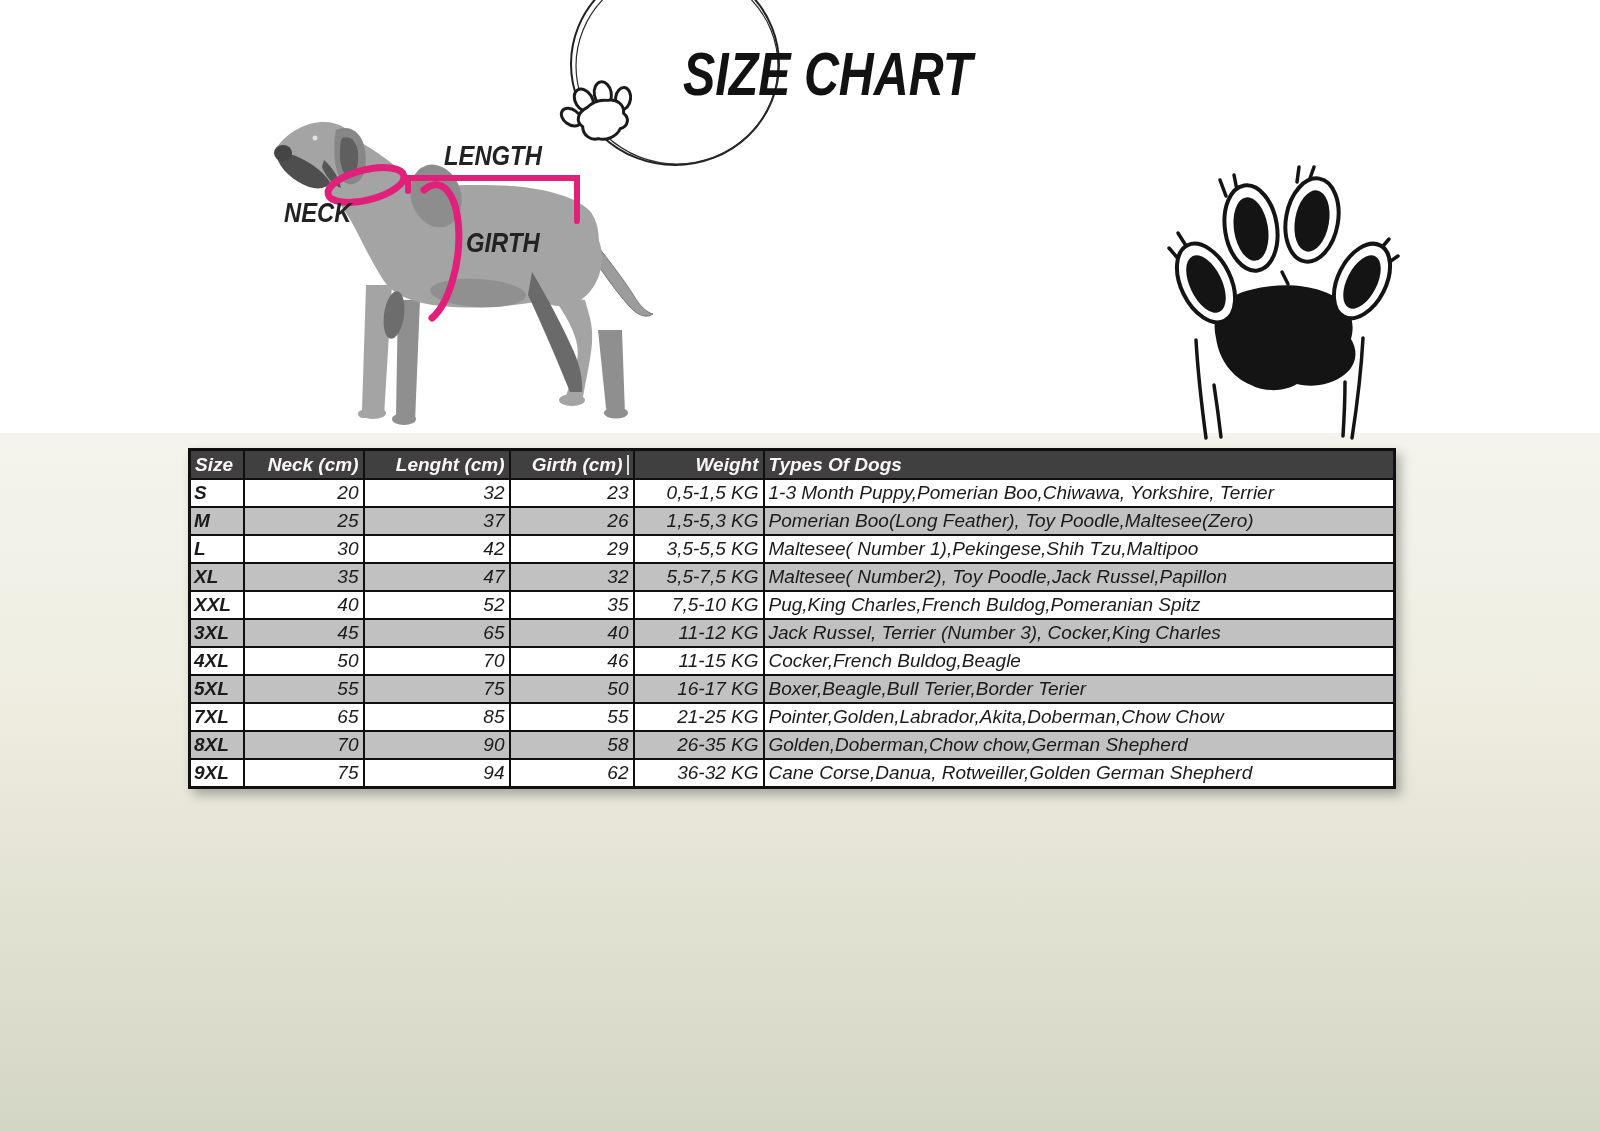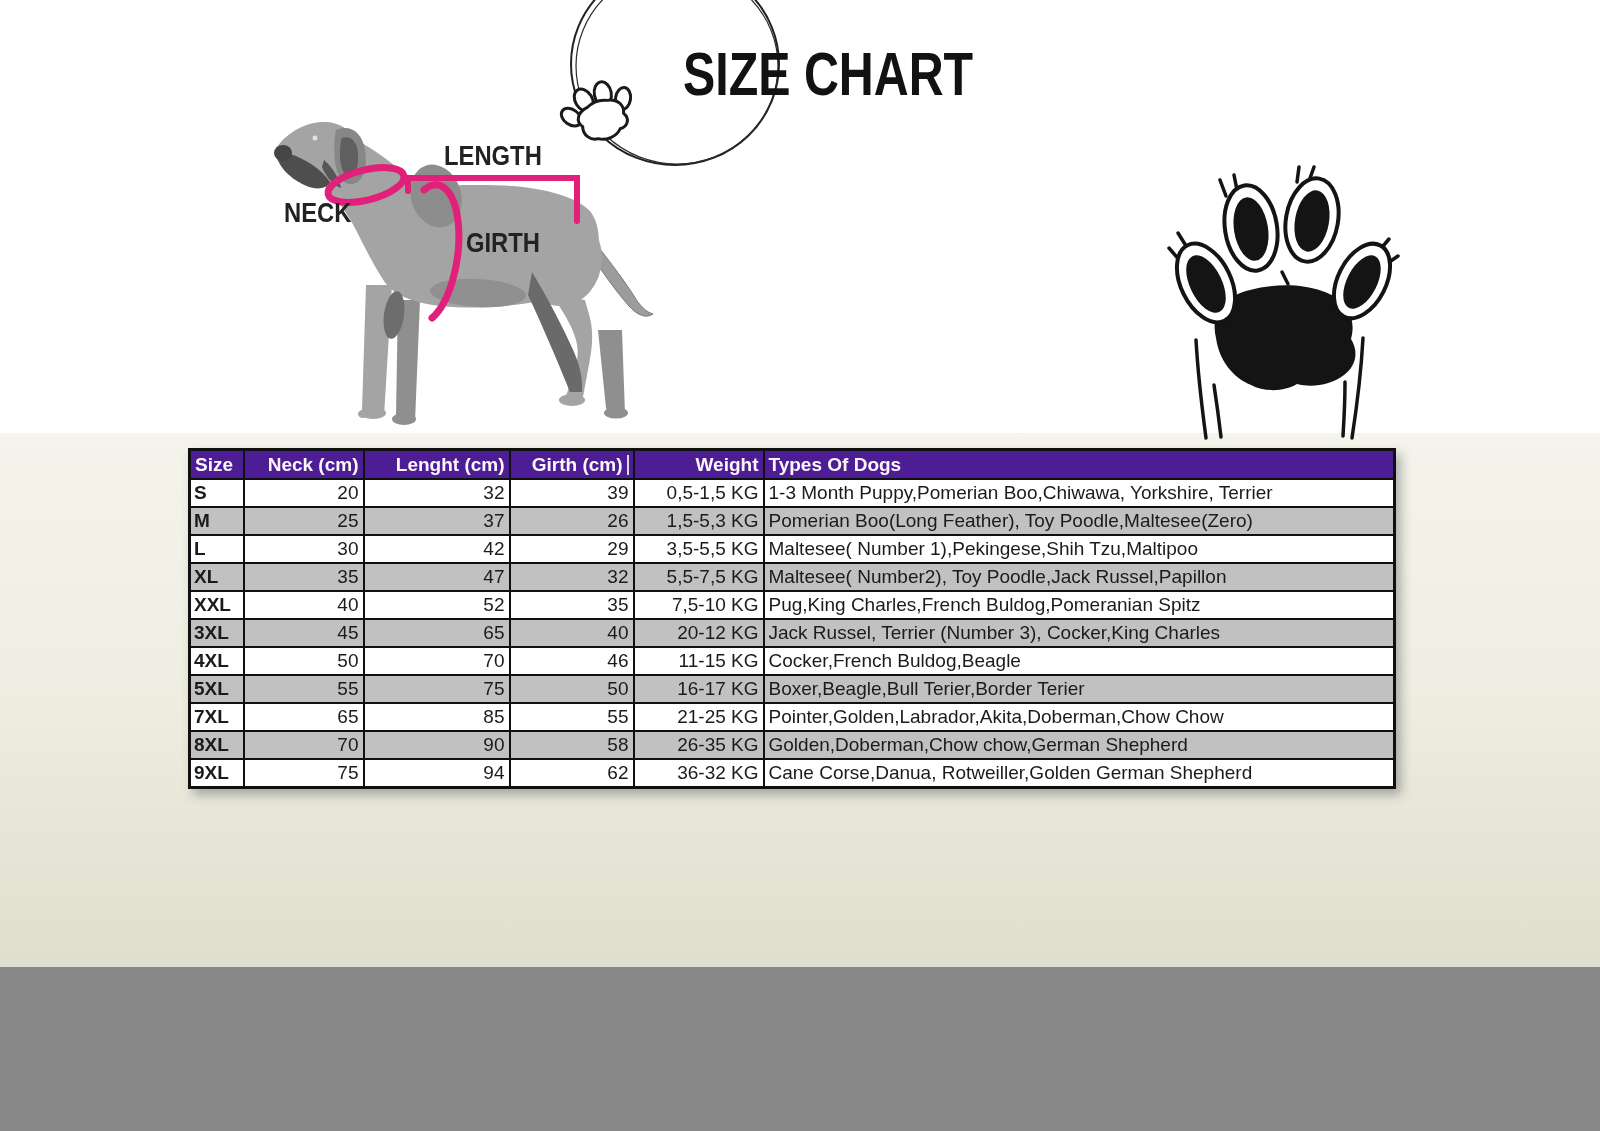--- a/index.html
+++ b/index.html
@@ -1,17 +1,17 @@
 <!DOCTYPE html>
 <html><head>
 <meta charset="utf-8">
 <style>
   html,body{margin:0;padding:0;}
   body{font-family:"Liberation Sans",sans-serif;background:#888;}
-  .canvas{position:relative;width:1600px;height:967px;background:#ffffff;overflow:hidden;}
+  .canvas{position:relative;width:1600px;height:1131px;background:#ffffff;overflow:hidden;font-style:italic;}
   .bg-lower{position:absolute;left:0;top:433px;width:1600px;height:698px;
     background:linear-gradient(180deg,#f5f4ec 0%,#efeee2 35%,#e3e3d4 65%,#d4d6c5 100%);}
   
   .title-badge{position:absolute;left:545px;top:0;width:270px;height:180px;}
   .page-title{position:absolute;left:650px;top:42px;width:300px;height:64px;
     font-size:62px;font-weight:800;letter-spacing:0px;color:#121212;text-align:center;
     line-height:64px;transform:scaleX(0.78);transform-origin:center;white-space:nowrap;}
   
   .dog-svg{position:absolute;left:0;top:0;width:720px;height:450px;}
   .measure-label{position:absolute;font-weight:700;color:#222;font-size:28px;
@@ -21,21 +21,21 @@
   .lbl-girth{left:466px;top:227px;}
   
   .paw-large{position:absolute;left:1140px;top:145px;width:260px;height:295px;}
   
   table.size-table{position:absolute;left:188px;top:448px;width:1208px;
     border-collapse:collapse;border:3px solid #101010;background:#fff;
     box-shadow:5px 6px 10px rgba(70,70,70,.4);table-layout:fixed;
     font-family:"Liberation Sans",sans-serif;}
   .size-table th,.size-table td{border:2px solid #101010;overflow:hidden;
     white-space:nowrap;font-size:19px;color:#1b1b1b;padding:0 4px;}
-  .size-table th{background:#4c1d95;color:#fdf6f9;font-weight:700;height:27px;}
+  .size-table th{background:#404040;color:#fdf6f9;font-weight:700;height:27px;}
   .size-table td{height:26px;}
   .size-table tbody tr:nth-child(even) td{background:#c1c1c1;}
   .size-table tbody tr:nth-child(odd) td{background:#ffffff;}
   .al-left{text-align:left;}
   .al-center{text-align:right;}
   td.size-cell{font-weight:700;padding-left:3px;}
   .hcursor{display:inline-block;width:2px;height:20px;background:#dcdcdc;
     margin-left:4px;vertical-align:middle;}
   col.c0{width:54px}col.c1{width:120px}col.c2{width:146px}
   col.c3{width:124px}col.c4{width:130px}col.c5{width:auto}
@@ -167,21 +167,21 @@
           <th class="al-center">Girth (cm)<span class="hcursor"></span></th>
           <th class="al-center">Weight</th>
           <th class="al-left">Types Of Dogs</th>
         </tr>
     </thead>
     <tbody>
         <tr>
           <td class="al-left size-cell">S</td>
           <td class="al-center">20</td>
           <td class="al-center">32</td>
-          <td class="al-center">39</td>
+          <td class="al-center">23</td>
           <td class="al-center">0,5-1,5 KG</td>
           <td class="al-left">1-3 Month Puppy,Pomerian Boo,Chiwawa, Yorkshire, Terrier</td>
         </tr>
         <tr>
           <td class="al-left size-cell">M</td>
           <td class="al-center">25</td>
           <td class="al-center">37</td>
           <td class="al-center">26</td>
           <td class="al-center">1,5-5,3 KG</td>
           <td class="al-left">Pomerian Boo(Long Feather), Toy Poodle,Maltesee(Zero)</td>
@@ -208,21 +208,21 @@
           <td class="al-center">52</td>
           <td class="al-center">35</td>
           <td class="al-center">7,5-10 KG</td>
           <td class="al-left">Pug,King Charles,French Buldog,Pomeranian Spitz</td>
         </tr>
         <tr>
           <td class="al-left size-cell">3XL</td>
           <td class="al-center">45</td>
           <td class="al-center">65</td>
           <td class="al-center">40</td>
-          <td class="al-center">20-12 KG</td>
+          <td class="al-center">11-12 KG</td>
           <td class="al-left">Jack Russel, Terrier (Number 3), Cocker,King Charles</td>
         </tr>
         <tr>
           <td class="al-left size-cell">4XL</td>
           <td class="al-center">50</td>
           <td class="al-center">70</td>
           <td class="al-center">46</td>
           <td class="al-center">11-15 KG</td>
           <td class="al-left">Cocker,French Buldog,Beagle</td>
         </tr>

